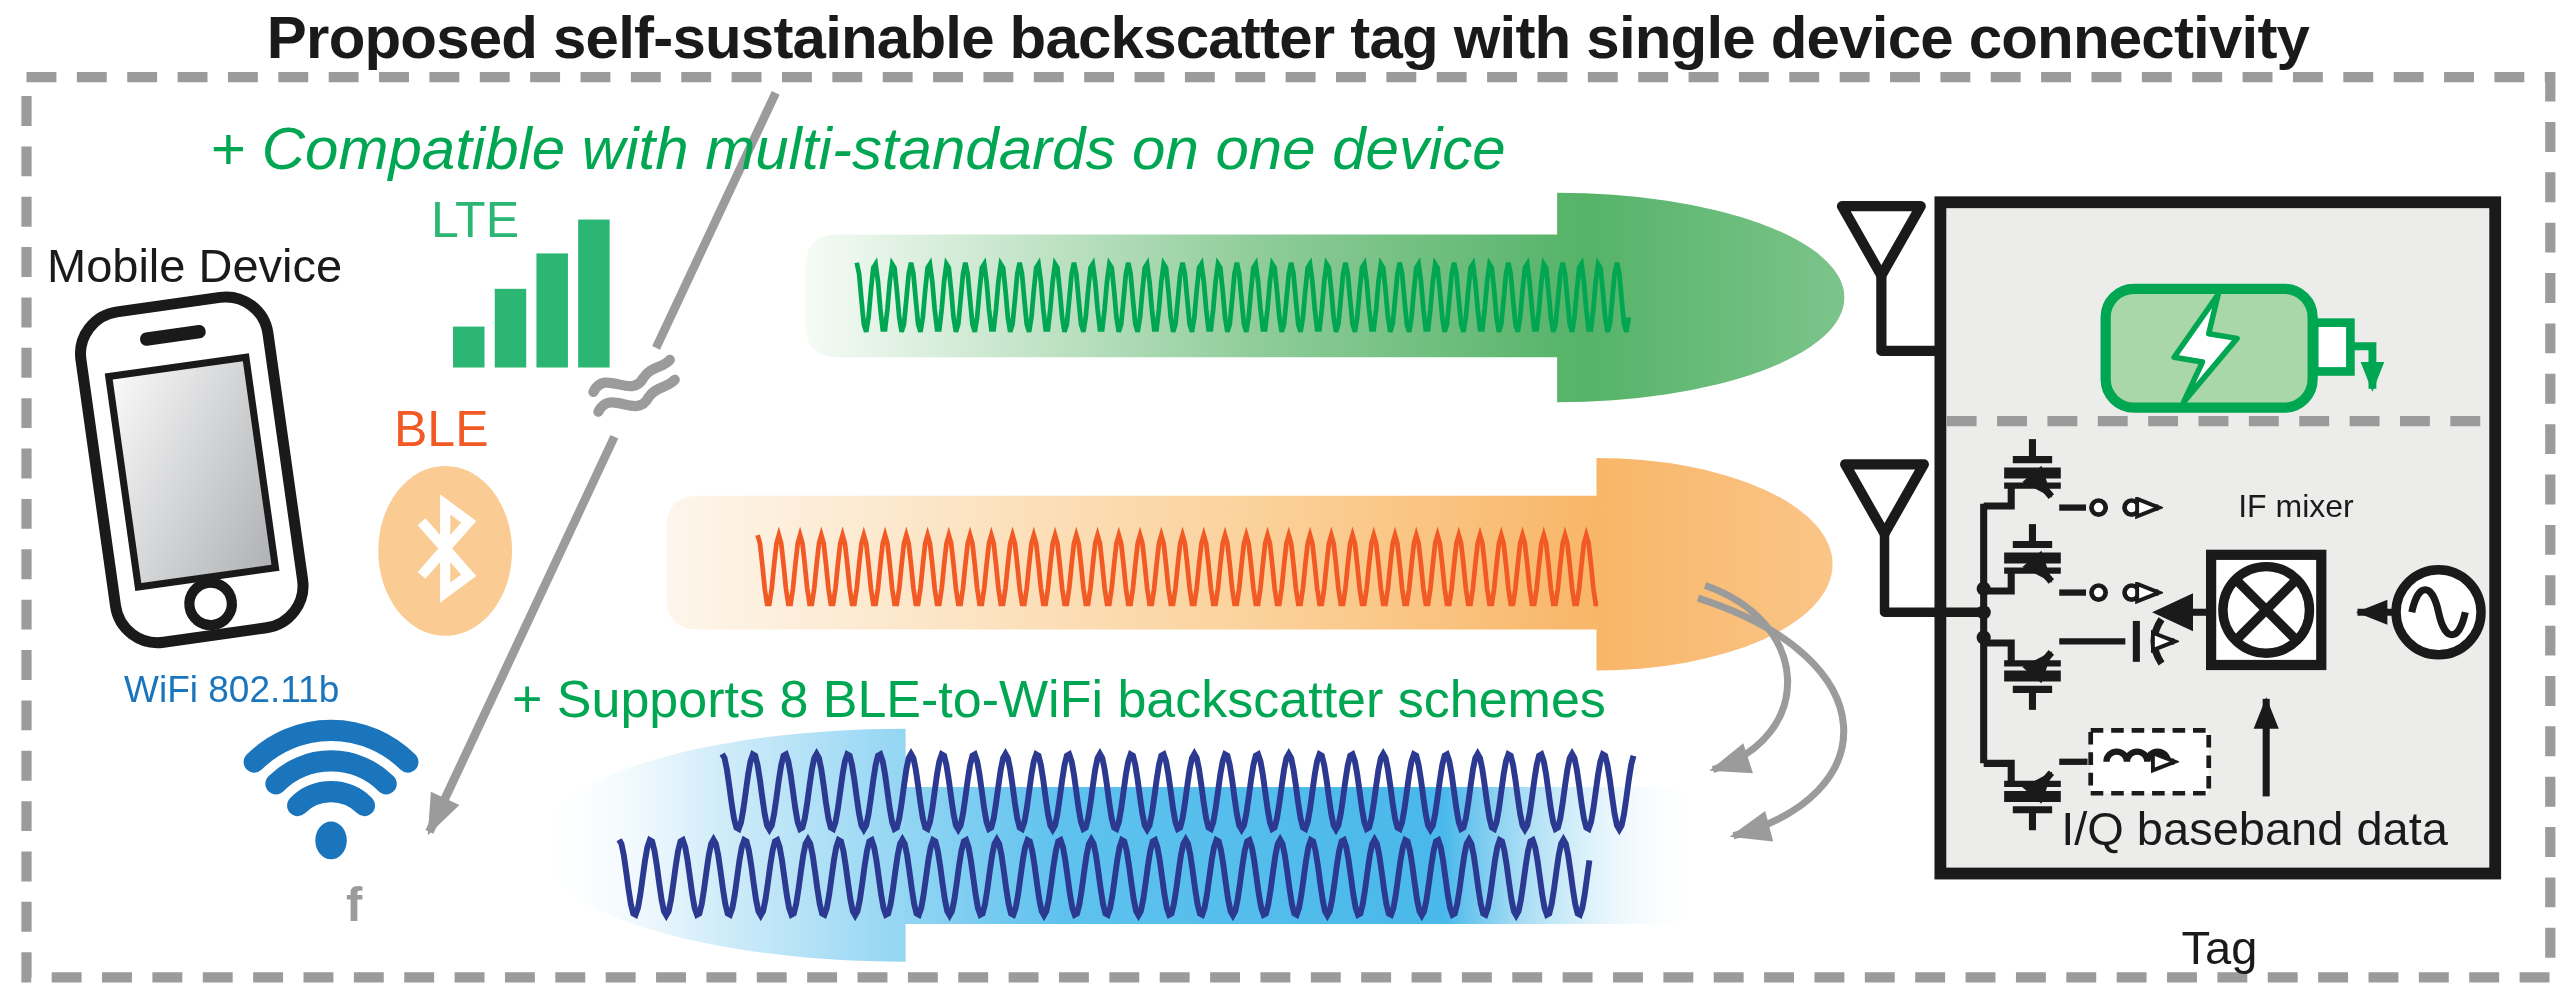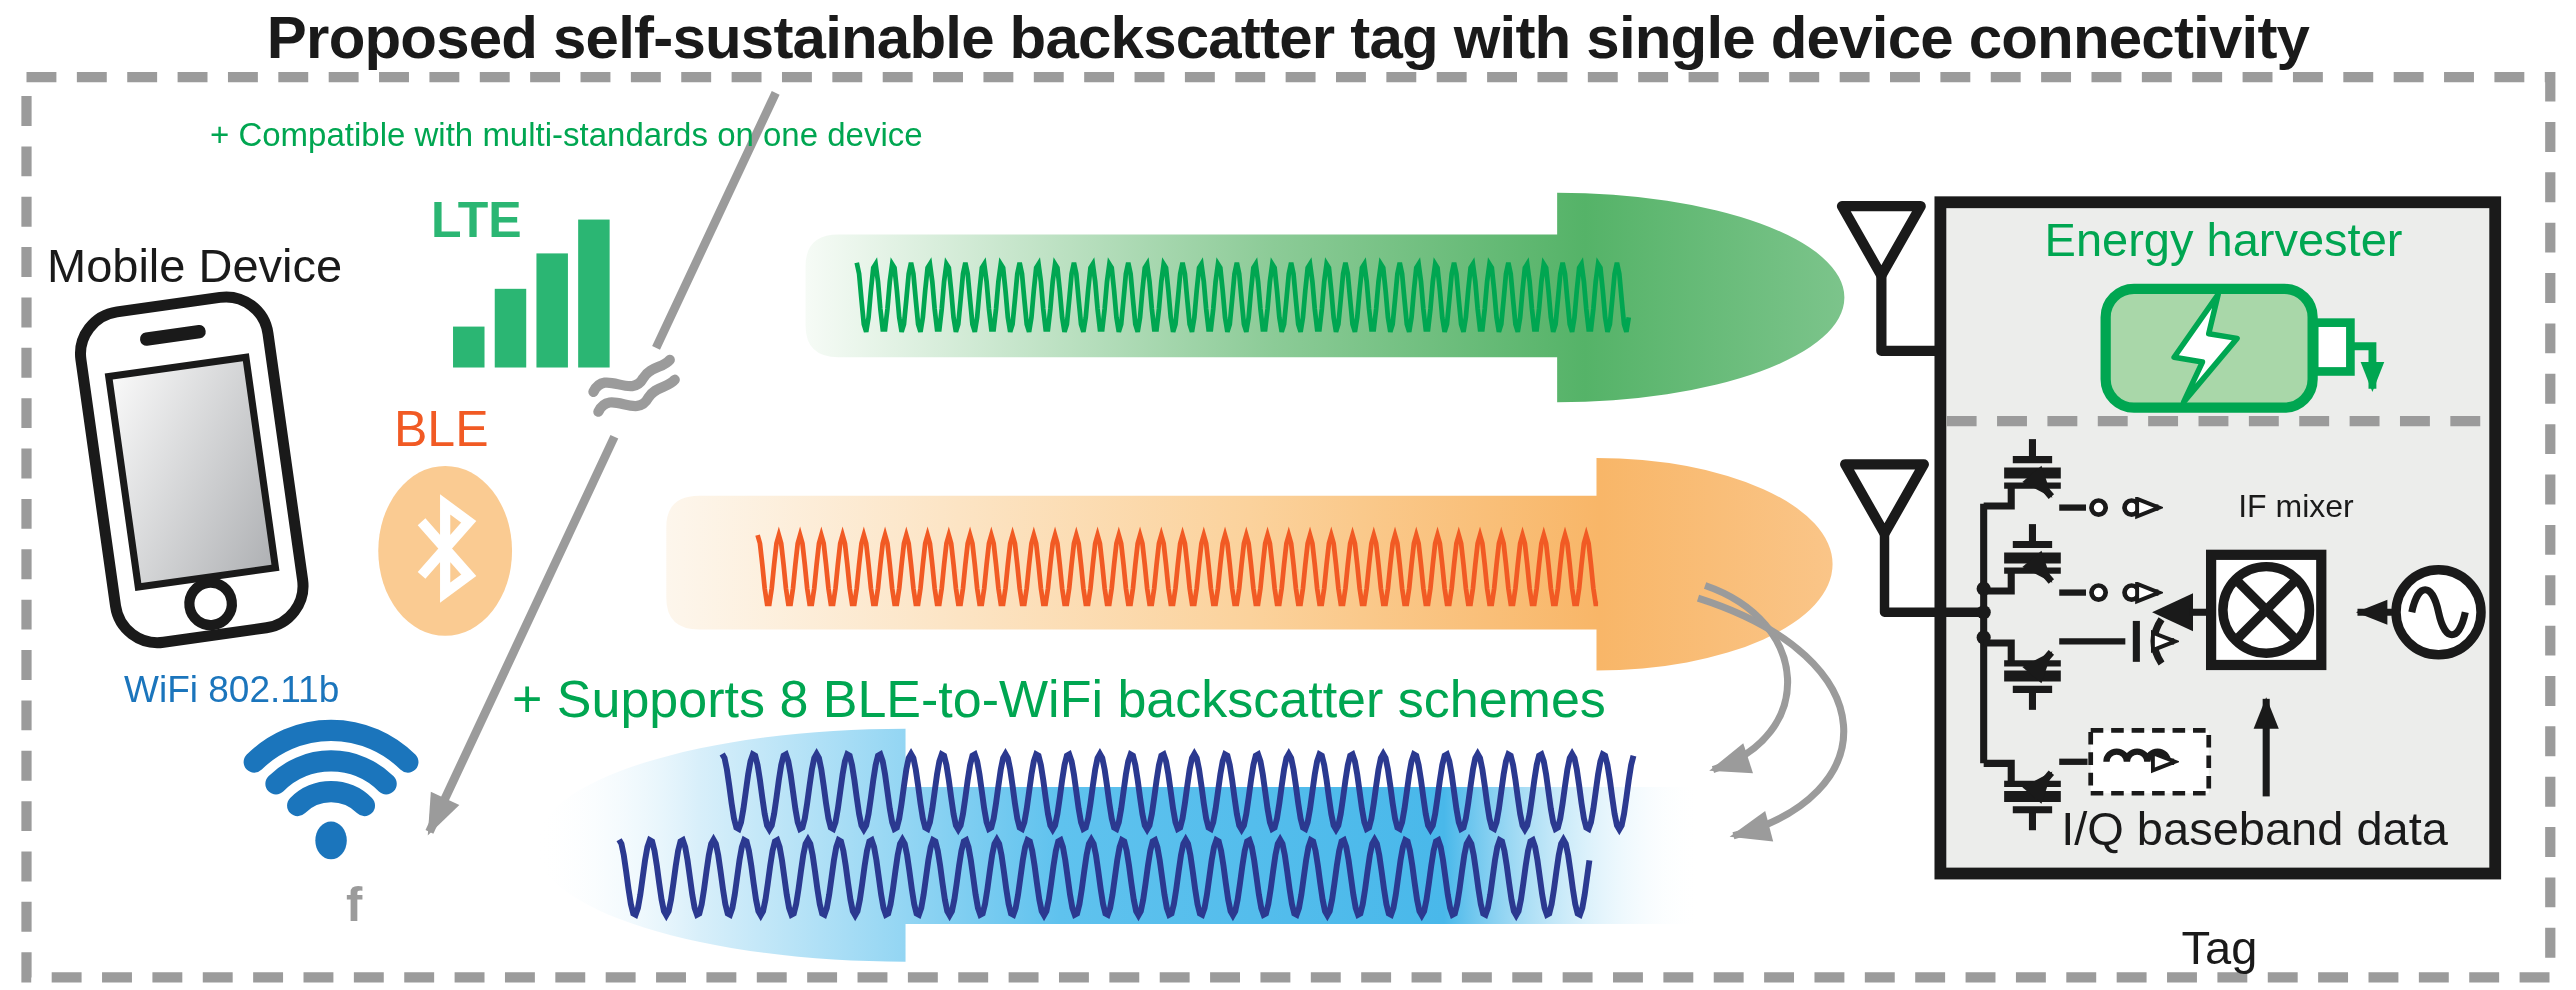--- a/index.html
+++ b/index.html
@@ -202,36 +202,35 @@
       <path d="M 3064,778 C 3072,740 3090,740 3098,778 C 3106,816 3124,816 3132,778" stroke-width="9"></path>
     </g>
     <line x1="3040" y1="778" x2="2995" y2="778" stroke-width="9" marker-end="url(#mBlack)"></line>
 
     <line x1="2879" y1="1012" x2="2879" y2="888" stroke-width="9" marker-end="url(#mBlack)"></line>
   </g>
 </svg>
 
 <div class="title">Proposed self-sustainable backscatter tag with single device connectivity</div>
 
-<div class="lbl green" style="left:210px;top:118px;font-size:33px;">+ Compatible with multi-standards on one device</div>
+<div class="lbl green" style="left:210px;top:118px;font-size:60px;font-style:italic;">+ Compatible with multi-standards on one device</div>
 
 <div class="lbl ink" style="left:47px;top:242px;font-size:47px;">Mobile Device</div>
 
-<div class="lbl lte" style="left:431px;top:194px;font-size:50px;font-weight:bold;">LTE</div>
+<div class="lbl lte" style="left:431px;top:194px;font-size:50px;">LTE</div>
 
 <div class="lbl orange" style="left:394px;top:403px;font-size:50px;">BLE</div>
 
 <div class="lbl blue" style="left:124px;top:671px;font-size:37px;">WiFi 802.11b</div>
 
 <div class="lbl gray" style="left:346px;top:879px;font-size:49px;font-weight:bold;">f</div>
 
 
 <div class="lbl green" style="left:512px;top:672px;font-size:52px;">+ Supports 8 BLE-to-WiFi backscatter schemes</div>
 
-<div class="lbl green ctr" style="left:2011px;top:216px;width:425px;font-size:47px;">Energy harvester</div>
 
 <div class="lbl ink ctr" style="left:2193px;top:490px;width:206px;font-size:32px;">IF mixer</div>
 
 <div class="lbl ink ctr" style="left:2012px;top:805px;width:485px;font-size:47px;">I/Q baseband data</div>
 
 <div class="lbl ink ctr" style="left:2141px;top:882px;width:157px;font-size:47px;margin-top:42px;">Tag</div>
 
 </div>
 
 

